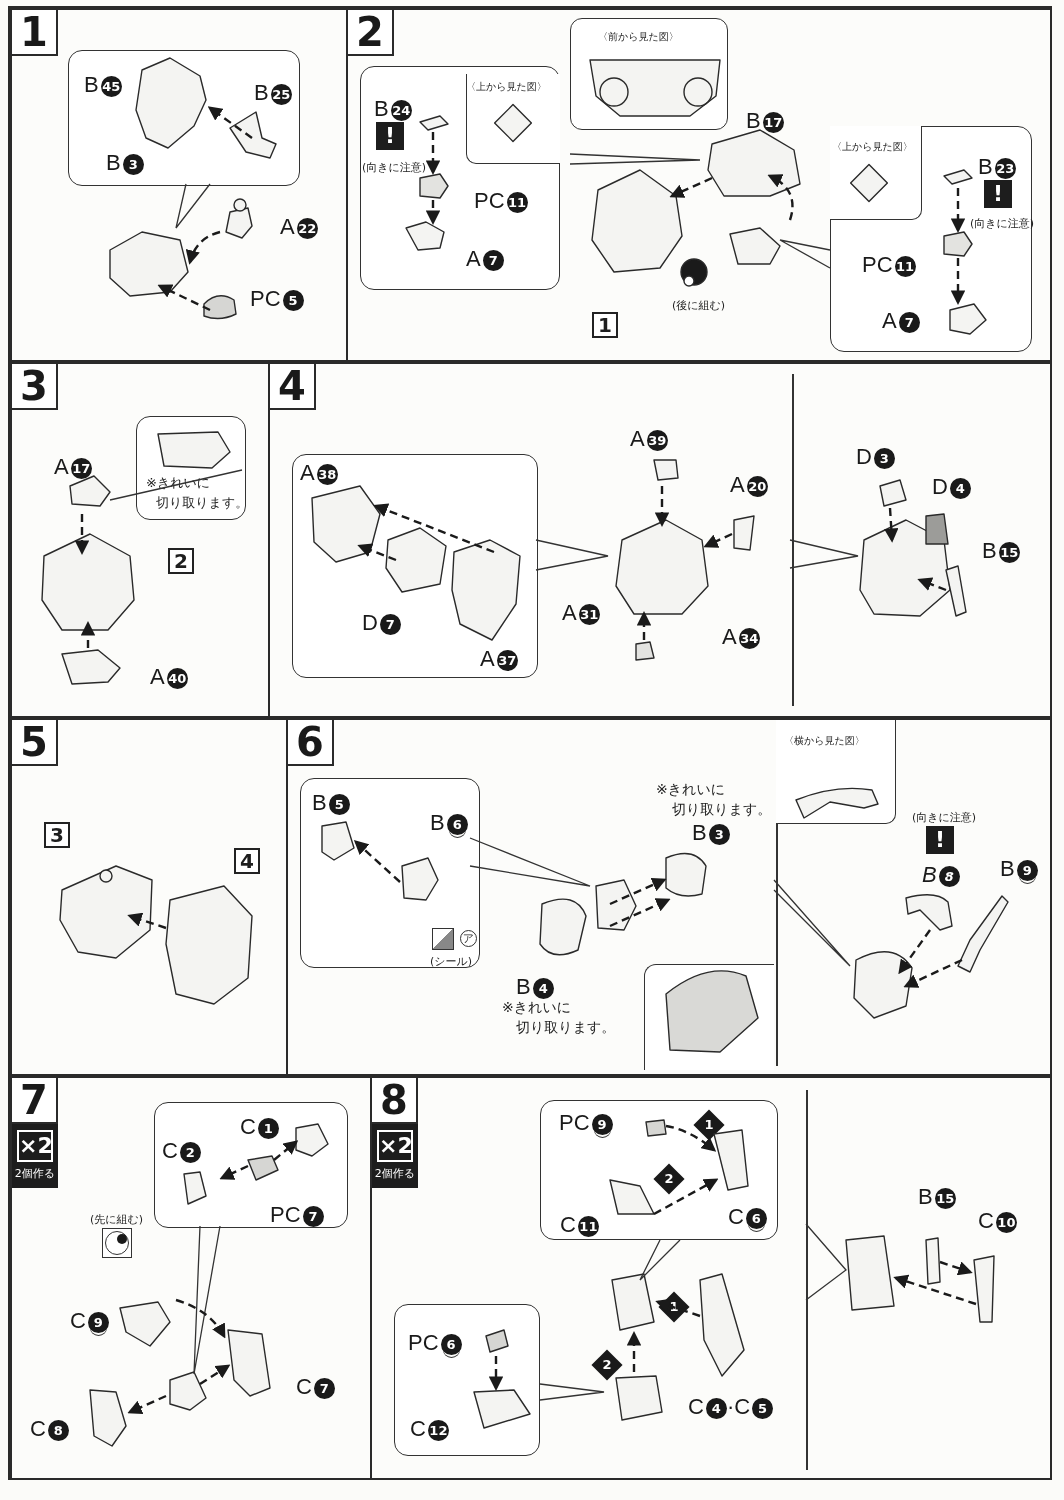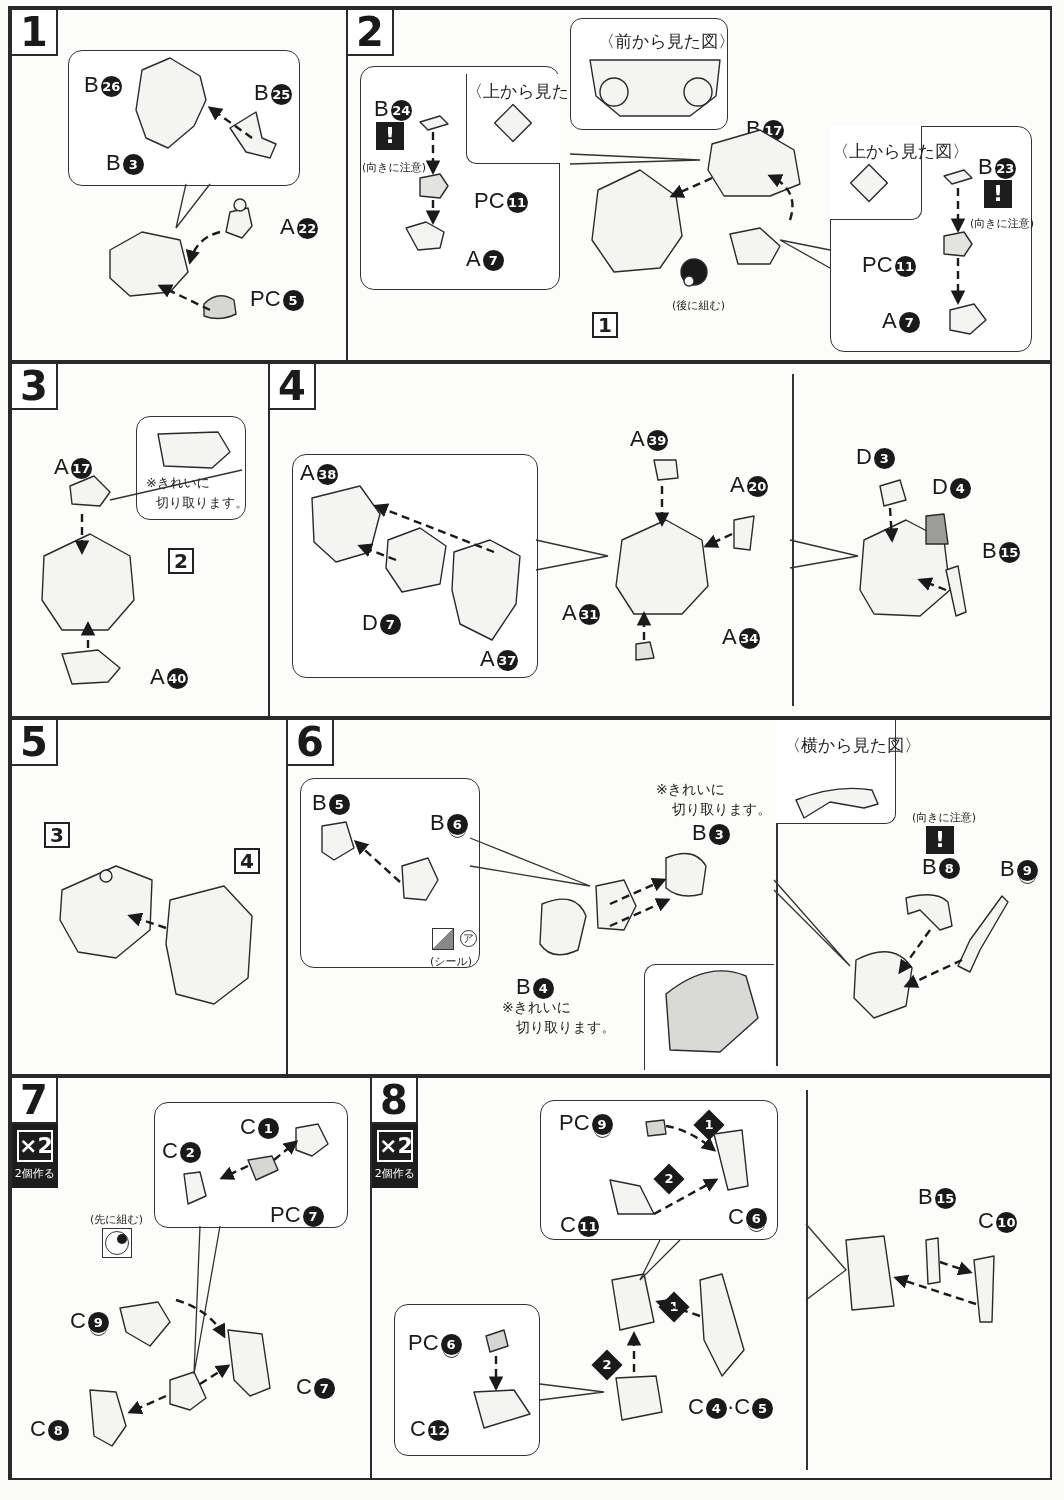--- a/index.html
+++ b/index.html
@@ -8,21 +8,21 @@
 
   .page-frame { position: absolute; left: 8px; top: 6px; width: 1044px; height: 1474px; border: 2px solid #2a2a2a; }
   .panel { position: absolute; border: 2px solid #2a2a2a; background: #fcfcfa; }
   .step-num { position: absolute; left: 0; top: 0; width: 46px; height: 46px; border-right: 2px solid #2a2a2a; border-bottom: 2px solid #2a2a2a; font-family: "DejaVu Sans", sans-serif; font-weight: bold; font-size: 40px; line-height: 44px; text-align: center; color: #1a1a1a; background: #fff; }
   .x2-badge { position: absolute; left: 0; top: 46px; width: 46px; height: 64px; background: #1d1d1d; color: #fff; text-align: center; }
   .x2-badge .x2-box { display: block; margin: 6px auto 0; width: 36px; height: 32px; border: 2px solid #fff; font-weight: bold; font-size: 22px; line-height: 28px; font-family: "DejaVu Sans", sans-serif; }
   .x2-badge .x2-text { display: block; font-size: 11px; margin-top: 4px; font-family: "DejaVu Sans", sans-serif; }
 
   .callout { position: absolute; border: 1.5px solid #333; border-radius: 14px; background: #fff; }
   .view-box { position: absolute; border: 1.5px solid #333; border-radius: 12px; background: #fff; }
-  .view-title { position: absolute; font-size: 17px; font-family: Liberation Sans, sans-serif; white-space: nowrap; }
+  .view-title { position: absolute; font-size: 10px; font-family: Liberation Sans, sans-serif; white-space: nowrap; }
 
   .label { position: absolute; font-family: "Liberation Sans", sans-serif; font-size: 22px; font-weight: normal; white-space: nowrap; line-height: 1; letter-spacing: 0px; color: #1a1a1a; }
   .label .num { display: inline-block; width: 21px; height: 21px; border-radius: 50%; background: #1a1a1a; color: #fff; font-size: 13px; font-weight: bold; text-align: center; line-height: 21px; vertical-align: 1px; margin-left: 2px; font-family: "DejaVu Sans", sans-serif; }
   .label .num.ul { box-shadow: 0 4px 0 -2px #fcfcfa, 0 5px 0 -2px #333; }
 
   .ref-box { position: absolute; width: 26px; height: 26px; border: 2px solid #222; background: #fff; font-family: "DejaVu Sans", sans-serif; font-weight: bold; font-size: 20px; line-height: 22px; text-align: center; }
 
   .warn { position: absolute; width: 28px; height: 28px; background: #1d1d1d; color: #fff; font-weight: bold; font-size: 22px; line-height: 28px; text-align: center; font-family: "DejaVu Sans", sans-serif; }
   .note { position: absolute; font-size: 11px; font-family: "DejaVu Sans", sans-serif; white-space: nowrap; color: #222; }
   .note-big { position: absolute; font-size: 14px; font-family: "DejaVu Sans", sans-serif; line-height: 1.35; color: #222; white-space: nowrap; }
@@ -30,42 +30,42 @@
   .divider { position: absolute; background: #333; }
 </style>
 </head>
 <body>
 
 <div class="page-frame"></div>
 
 <div class="panel" style="left:10px;top:8px;width:338px;height:354px;">
   <div class="step-num">1</div>
   <div class="callout" style="left:56px;top:40px;width:232px;height:136px;"></div>
-  <div class="label" style="left:72px;top:64px;"><span>B</span><span class="num">26</span></div>
+  <div class="label" style="left:72px;top:64px;"><span>B</span><span class="num">45</span></div>
   <div class="label" style="left:242px;top:72px;"><span>B</span><span class="num">25</span></div>
   <div class="label" style="left:94px;top:142px;"><span>B</span><span class="num">3</span></div>
   <div class="label" style="left:268px;top:206px;"><span>A</span><span class="num">22</span></div>
   <div class="label" style="left:238px;top:278px;"><span>PC</span><span class="num">5</span></div>
 </div>
 
 <div class="panel" style="left:346px;top:8px;width:706px;height:354px;">
   <div class="step-num">2</div>
 
   <div class="callout" style="left:12px;top:56px;width:200px;height:224px;"></div>
   <div class="view-box" style="left:118px;top:64px;width:94px;height:90px;border-radius:0 12px 0 0;border-top:none;border-right:none;border-left:1.5px solid #333;border-bottom:1.5px solid #333;border-radius:0 0 0 10px;"></div>
   <div class="view-title" style="left:118px;top:70px;">〈上から見た図〉</div>
   <div class="label" style="left:26px;top:88px;"><span>B</span><span class="num">24</span></div>
   <div class="warn" style="left:28px;top:112px;">!</div>
   <div class="note" style="left:14px;top:150px;">(向きに注意)</div>
   <div class="label" style="left:126px;top:180px;"><span>PC</span><span class="num">11</span></div>
   <div class="label" style="left:118px;top:238px;"><span>A</span><span class="num">7</span></div>
 
   <div class="view-box" style="left:222px;top:8px;width:158px;height:112px;"></div>
   <div class="view-title" style="left:250px;top:20px;">〈前から見た図〉</div>
-  <div class="label" style="left:398px;top:100px;margin-top:8px;"><span>B</span><span class="num">17</span></div>
+  <div class="label" style="left:398px;top:100px;"><span>B</span><span class="num">17</span></div>
   <div class="note" style="left:324px;top:288px;">(後に組む)</div>
   <div class="ref-box" style="left:244px;top:302px;">1</div>
 
   <div class="callout" style="left:482px;top:116px;width:202px;height:226px;"></div>
   <div class="view-box" style="left:482px;top:116px;width:92px;height:94px;border-top:none;border-left:none;border-radius:0 0 10px 0;"></div>
   <div class="view-title" style="left:484px;top:130px;">〈上から見た図〉</div>
   <div class="label" style="left:630px;top:146px;"><span>B</span><span class="num">23</span></div>
   <div class="warn" style="left:636px;top:170px;">!</div>
   <div class="note" style="left:622px;top:206px;">(向きに注意)</div>
   <div class="label" style="left:514px;top:244px;"><span>PC</span><span class="num">11</span></div>
@@ -117,21 +117,21 @@
   <div class="label" style="left:404px;top:102px;"><span>B</span><span class="num">3</span></div>
   <div class="label" style="left:228px;top:256px;"><span>B</span><span class="num">4</span></div>
   <div class="note-big" style="left:214px;top:278px;">※きれいに</div>
   <div class="note-big" style="left:228px;top:298px;">切り取ります。</div>
   <div class="view-box" style="left:356px;top:244px;width:130px;height:106px;border-right:none;border-bottom:none;border-radius:12px 0 0 0;"></div>
   <div class="divider" style="left:488px;top:12px;width:1.5px;height:334px;"></div>
   <div class="view-box" style="left:488px;top:0px;width:120px;height:104px;border-top:none;border-left:none;border-radius:0 0 10px 0;"></div>
   <div class="view-title" style="left:496px;top:14px;">〈横から見た図〉</div>
   <div class="note" style="left:624px;top:90px;">(向きに注意)</div>
   <div class="warn" style="left:638px;top:106px;">!</div>
-  <div class="label" style="left:634px;top:136px;"><span>B</span><span class="num">8</span></div>
+  <div class="label" style="left:634px;top:144px;font-style:italic;"><span>B</span><span class="num">8</span></div>
   <div class="label" style="left:712px;top:138px;"><span>B</span><span class="num ul">9</span></div>
 </div>
 
 <div class="panel" style="left:10px;top:1076px;width:362px;height:404px;">
   <div class="step-num">7</div>
   <div class="x2-badge">
     <span class="x2-box">×2</span>
     <span class="x2-text">2個作る</span>
   </div>
   <div class="callout" style="left:142px;top:24px;width:194px;height:126px;"></div>

